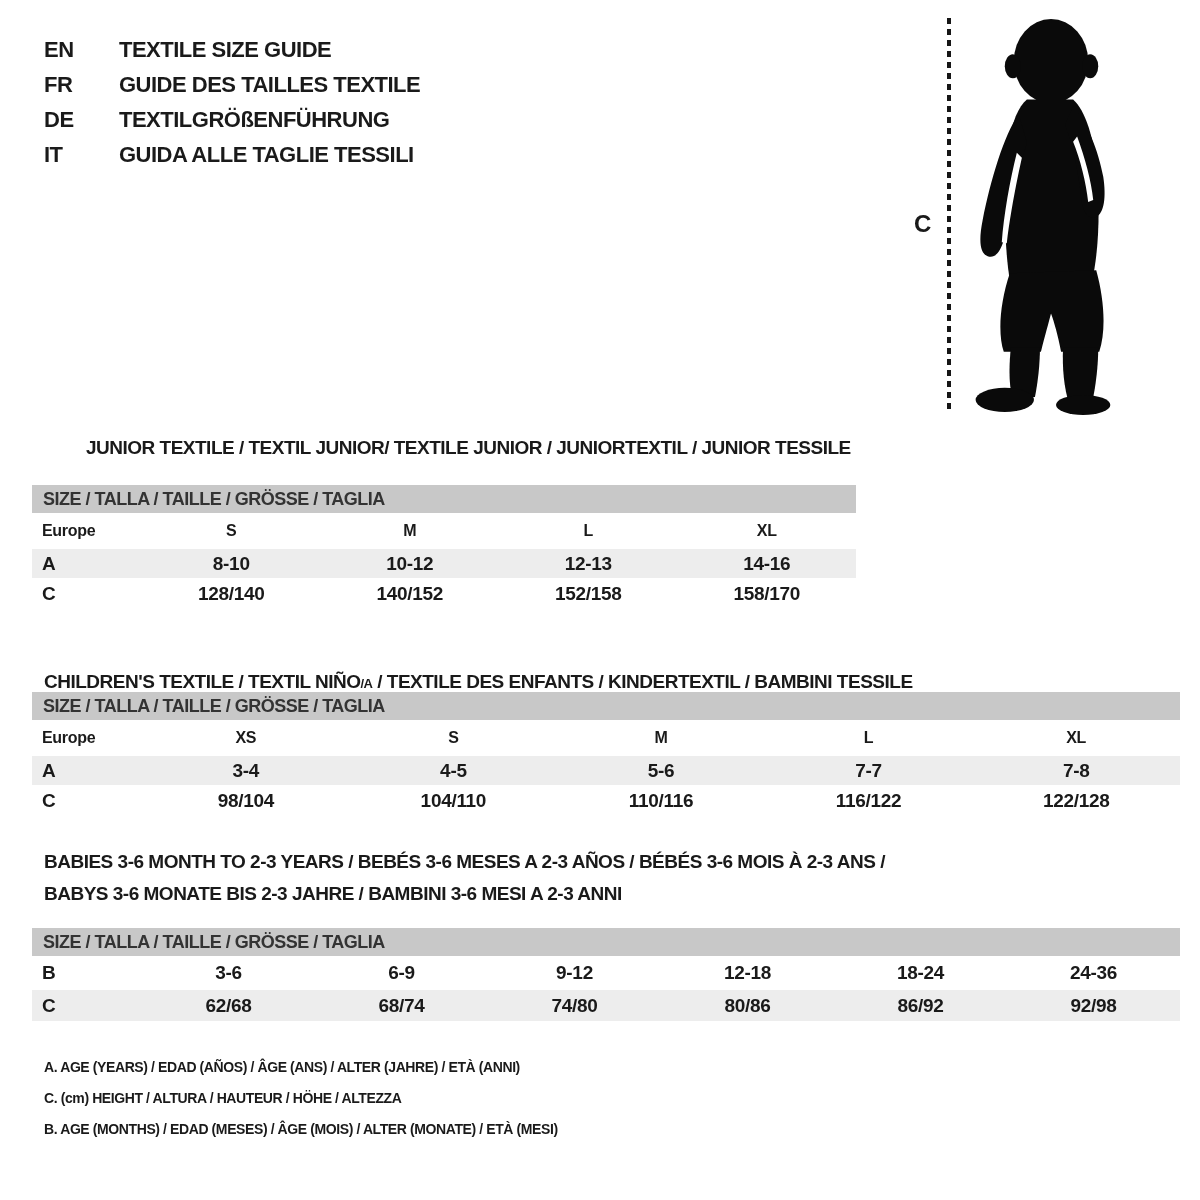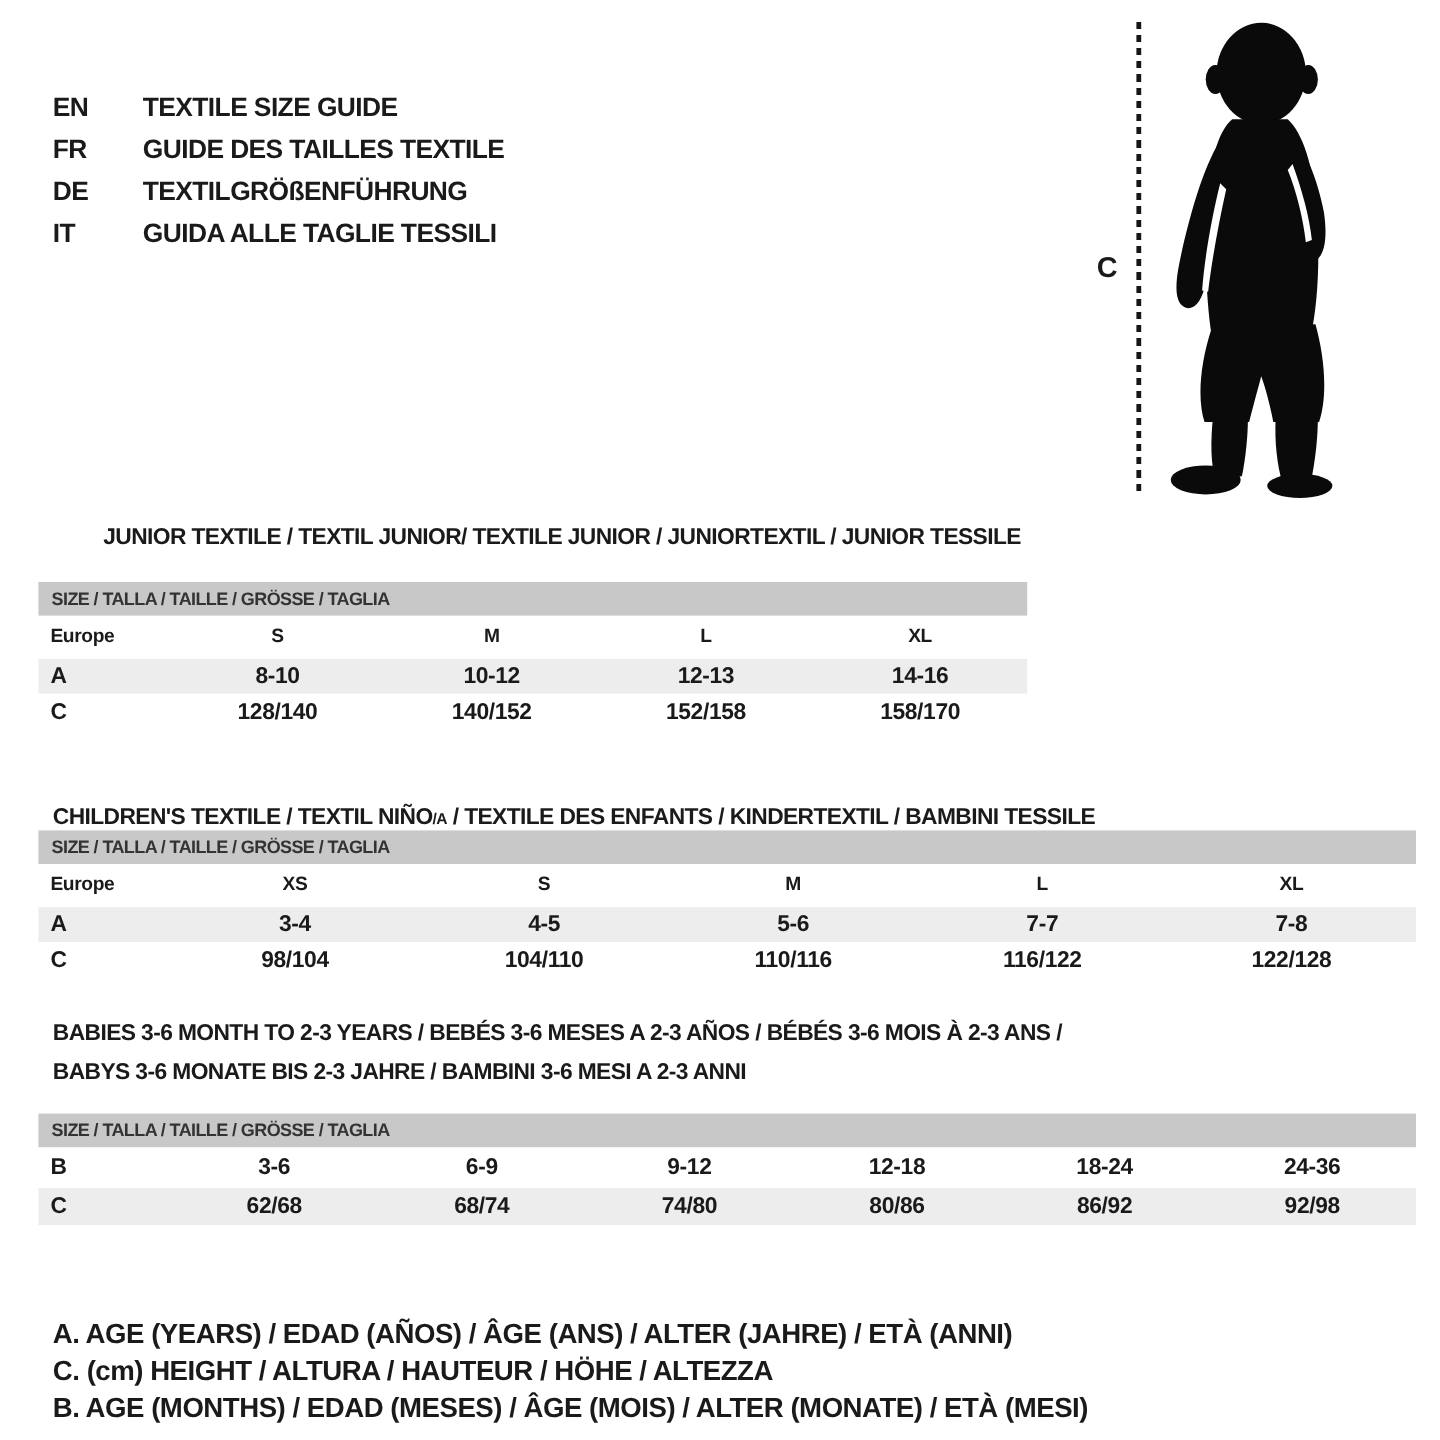--- a/index.html
+++ b/index.html
@@ -6,21 +6,21 @@
   body{
     width:1200px;height:1200px;
     background:#ffffff;
     font-family:"Liberation Sans", sans-serif;
     font-weight:bold;
     color:#1a1a1a;
   }
   .page{position:relative;width:1200px;height:1200px;background:#ffffff;overflow:hidden;}
 
   
-  .lang-block{position:absolute;left:44px;top:32px;margin-top:40px;}
+  .lang-block{position:absolute;left:44px;top:32px;}
   .lang-row{display:flex;height:35px;align-items:center;font-size:22px;letter-spacing:-0.5px;white-space:nowrap;}
   .lang-code{width:75px;flex:0 0 75px;}
 
   
   .height-line{
     position:absolute;left:947px;top:18px;width:4px;height:396px;
     background:repeating-linear-gradient(to bottom,#161616 0px,#161616 6px,transparent 6px,transparent 11px);
   }
   .height-label{position:absolute;left:914px;top:210px;font-size:24px;}
   .silhouette{position:absolute;left:963px;top:14px;width:174px;height:402px;}
@@ -32,34 +32,34 @@
   .children-heading{top:671px;}
   .babies-heading{top:846px;line-height:32px;}
 
   
   .table{position:absolute;left:32px;}
   .junior-table{top:485px;width:824px;}
   .children-table{top:692px;width:1148px;}
   .babies-table{top:928px;width:1148px;}
   .size-bar{
     height:28px;background:#c8c8c8;display:flex;align-items:center;
-    padding-left:11px;box-sizing:border-box;font-size:15px;color:#333333;
+    padding-left:11px;box-sizing:border-box;font-size:18px;color:#333333;
     letter-spacing:-0.5px;white-space:nowrap;
   }
   .trow{display:flex;align-items:center;font-size:19px;letter-spacing:-0.3px;}
   .row-head{height:36px;font-size:16px;}
   .row-a{height:29px;}
   .row-c{height:31px;}
   .row-b{height:34px;}
   .striped{background:#ededed;}
   .lbl{width:110px;flex:0 0 110px;padding-left:10px;box-sizing:border-box;text-align:left;}
   .cell{flex:1;text-align:center;}
 
   
-  .legend{position:absolute;left:44px;top:1096px;font-size:23px;letter-spacing:-0.4px;}
+  .legend{position:absolute;left:44px;top:1052px;font-size:14px;letter-spacing:-0.4px;}
   .legend-line{line-height:31px;white-space:nowrap;}
 </style>
 </head>
 <body>
 
 <div class="page">
 
   <div class="lang-block">
     <div class="lang-row">
       <span class="lang-code">EN</span>

